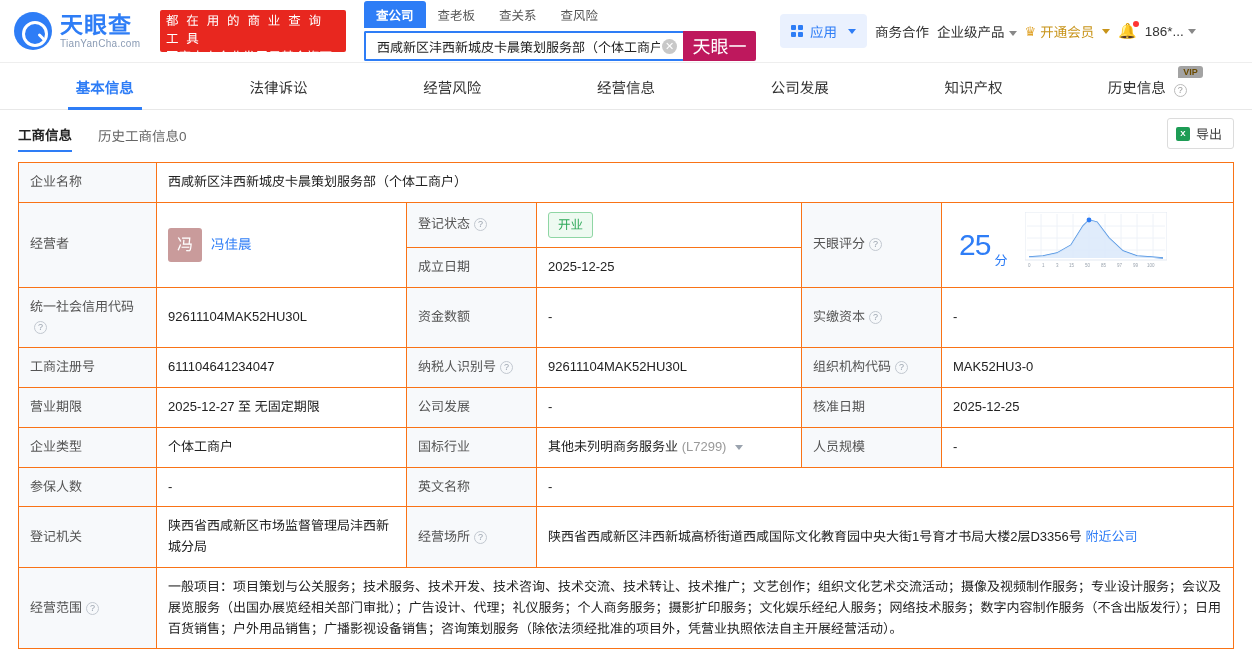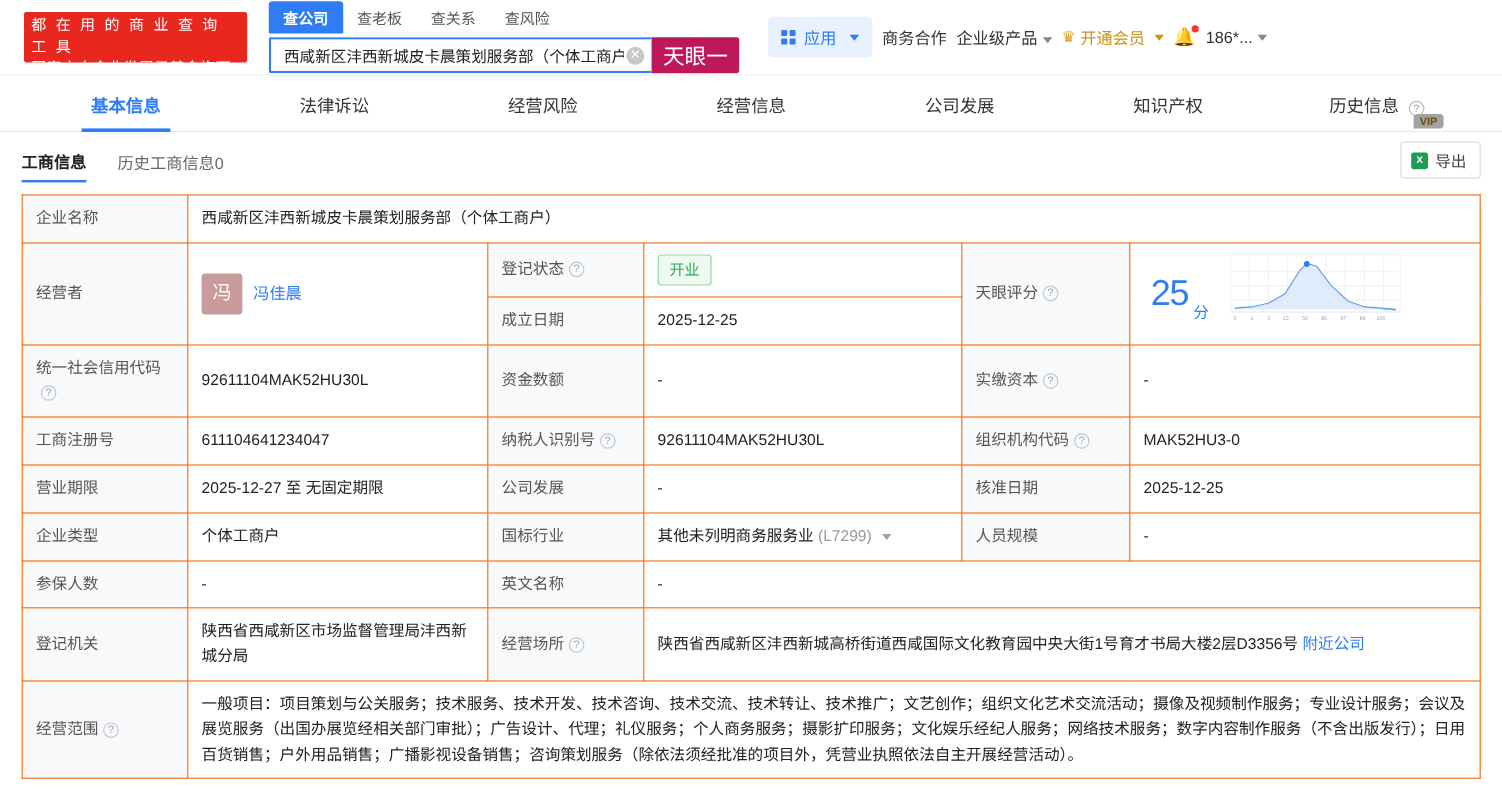--- a/index.html
+++ b/index.html
@@ -146,21 +146,21 @@
   }
   .maintab .qm {
     display: inline-block; width: 13px; height: 13px; border-radius: 50%;
     border: 1px solid #bbb; color: #999; font-size: 9px; line-height: 11px;
     text-align: center; margin-left: 4px;
   }
   .vip-flag {
     position: absolute; top: -10px; right: -16px;
     background: #a3a3a3; color: #6b4b00;
     font-size: 9px; font-weight: bold;
-    padding: 1px 5px; border-radius: 3px 3px 3px 0; margin-top: 29px;
+    padding: 1px 5px; border-radius: 3px 3px 3px 0;
   }
   .maintab.vip-tab { position: relative; }
 
   
   .subtabs {
     padding: 14px 18px 10px 18px;
     display: flex; align-items: center; gap: 26px;
     position: relative;
   }
   .subtab { font-size: 13.5px; color: #666; cursor: pointer; padding-bottom: 6px; }
@@ -229,20 +229,27 @@
     border-left: 4px solid transparent; border-right: 4px solid transparent;
     border-top: 5px solid #9aa3ae; margin-left: 5px; vertical-align: middle;
   }
   .scope-text { line-height: 1.85; font-size: 13px; color: #222; }
 </style>
 </head>
 <body>
 
 <div class="topbar">
 
+  <div class="logo-wrap">
+    <div class="logo-mark"></div>
+    <div>
+      <div class="logo-text-cn">天眼查</div>
+      <div class="logo-text-en">TianYanCha.com</div>
+    </div>
+  </div>
 
   <div class="banner">
     <div class="l1">都 在 用 的 商 业 查 询 工 具</div>
     <div>国家中小企业发展子基金旗下机构</div>
   </div>
 
   <div class="search-block">
     <div class="search-tabs">
       <div class="tab active">查公司</div>
       <div class="tab">查老板</div>

